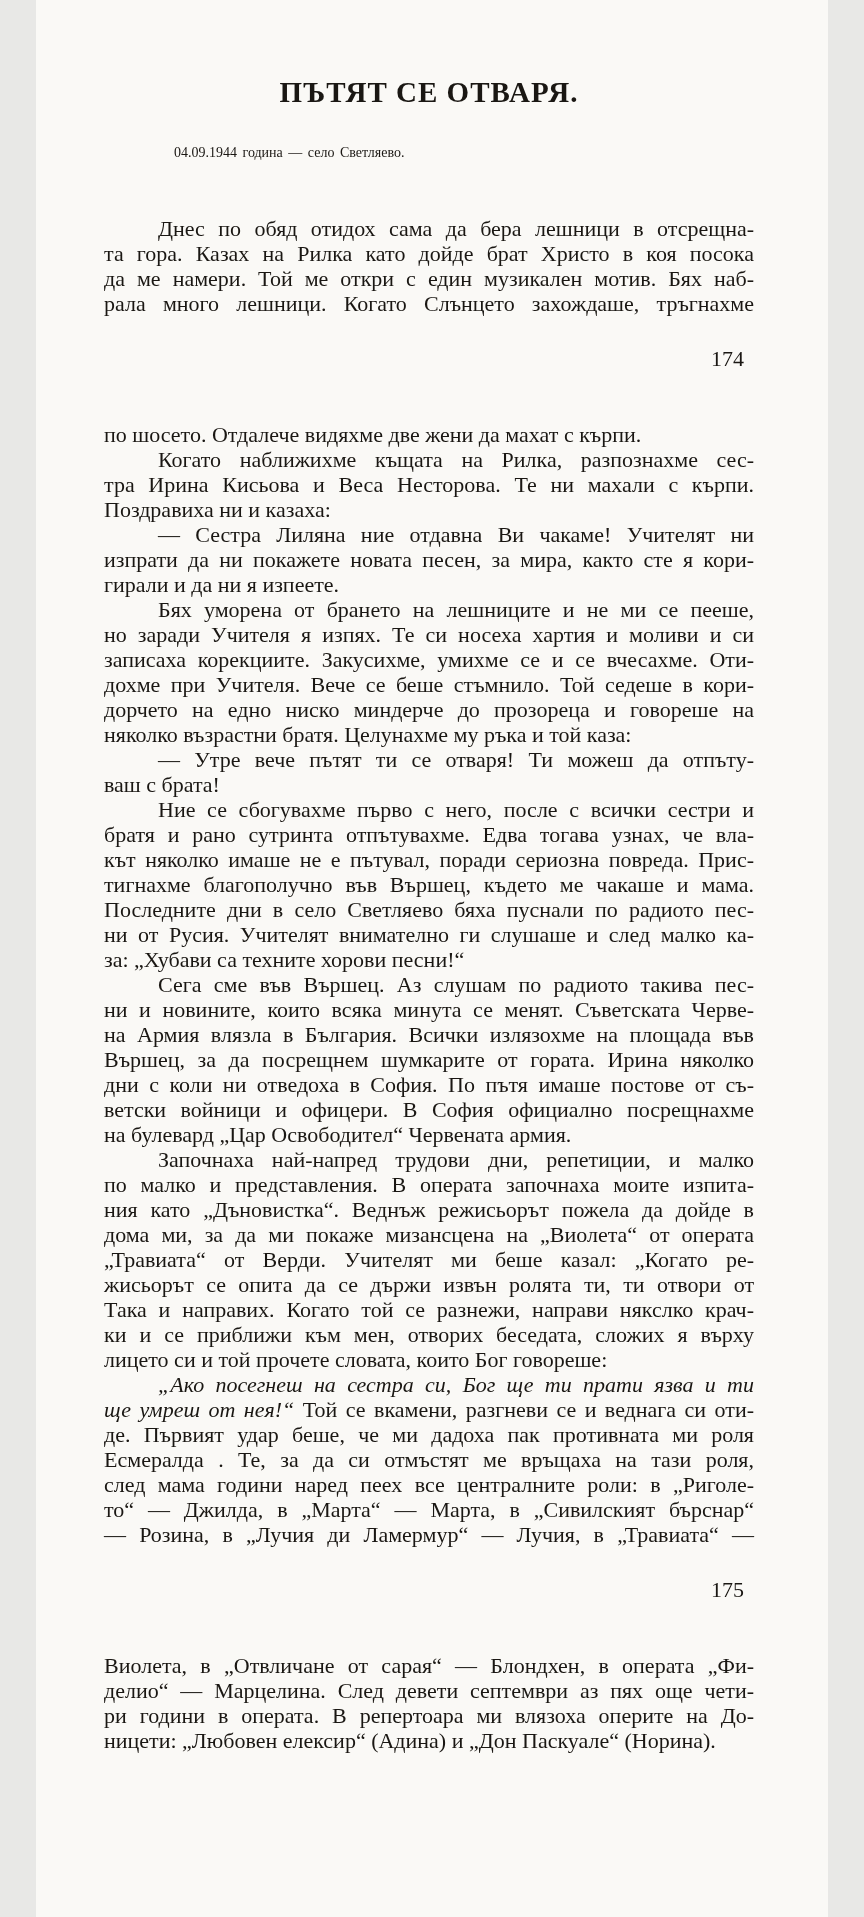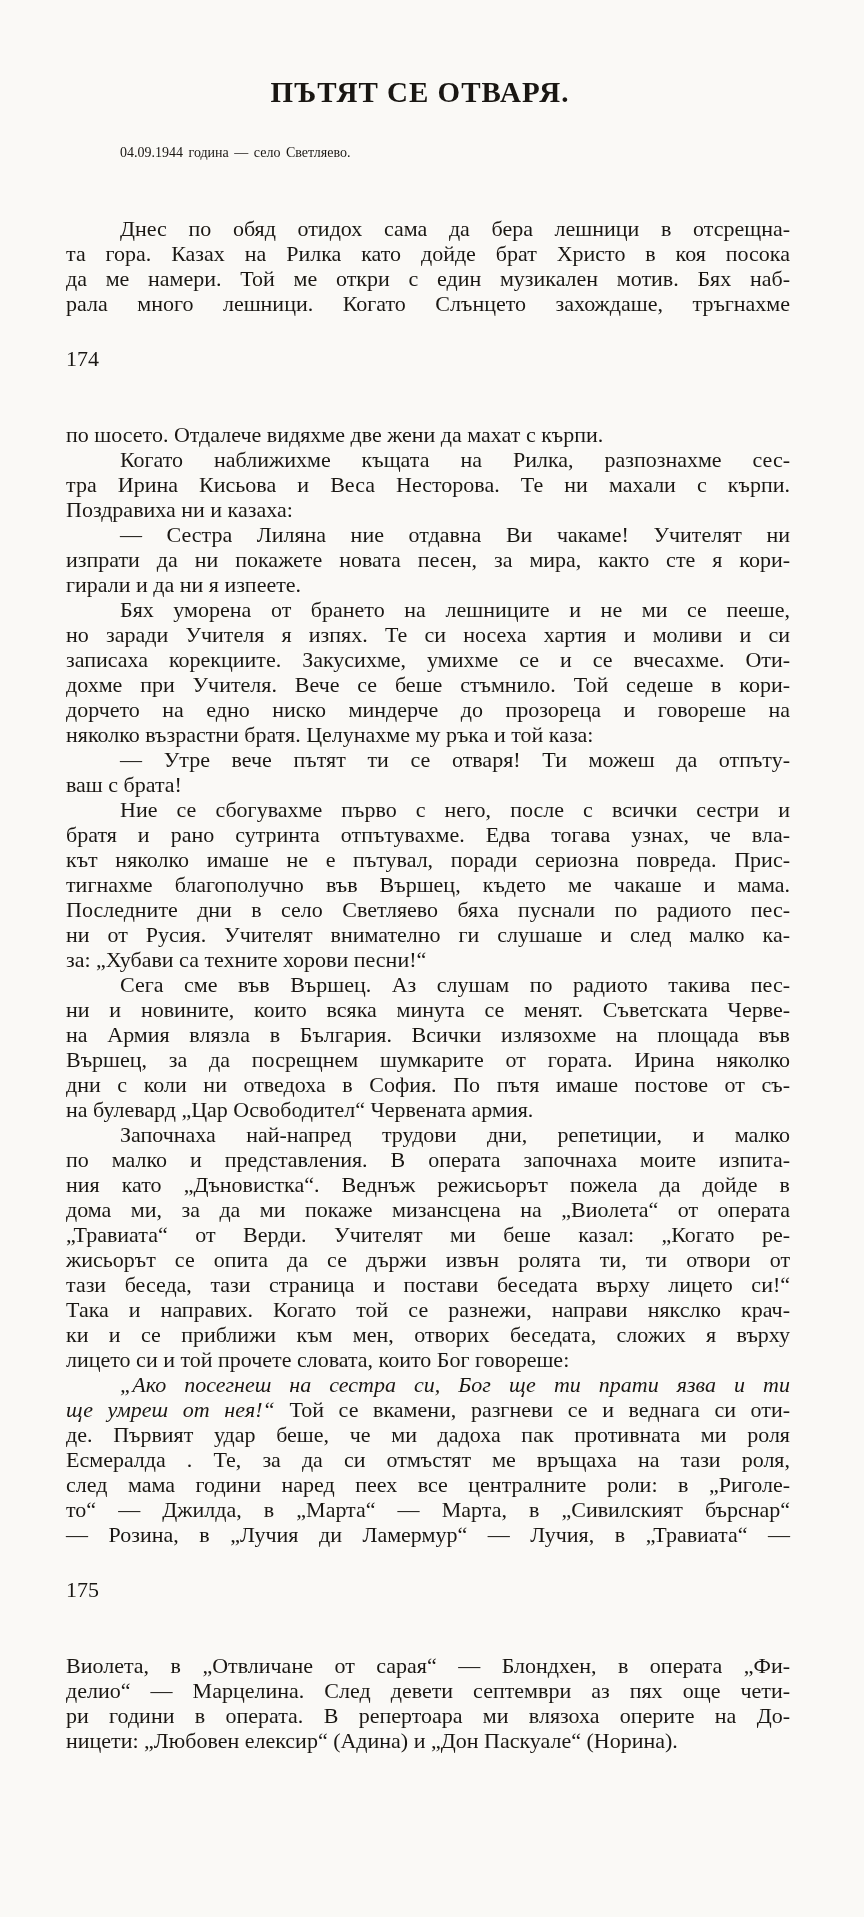--- a/index.html
+++ b/index.html
@@ -2,58 +2,58 @@
 <html lang="bg"><head>
 <meta charset="utf-8">
 <style>
   html, body { margin: 0; padding: 0; }
   body {
     background: #e8e8e6;
     font-family: "Liberation Serif", "DejaVu Serif", serif;
   }
   .page {
     position: relative;
-    width: 864px;
+    width: 792px;
     height: 1917px;
     margin: 0 auto;
     background: var(--paper, #faf9f6);
     color: var(--ink, #1a1713);
     box-sizing: border-box;
-    padding: 76px 74px 0 50px;
+    padding: 76px 74px 0 68px;
     overflow: hidden;
   }
   .title {
     text-align: center;
     font-weight: bold;
     font-size: 29px;
     letter-spacing: 1px;
     line-height: 32px;
   }
   .dateline {
     margin-top: 32px;
     padding-left: 70px;
     font-size: 14px;
     line-height: 26px;
     word-spacing: 2px;
   }
-  .blocks { margin-top: 50px; margin-left: 16px; }
+  .blocks { margin-top: 50px; }
   .para { margin: 0; }
   .ln {
     font-size: 22px;
     line-height: 25px;
     text-align: justify;
     text-align-last: justify;
     white-space: normal;
   }
   .ln.end { text-align-last: left; }
   .ln.ind { padding-left: 54px; }
   .it { font-style: italic; }
   .pagenum {
     width: 640px;
-    text-align: left;
+    text-align: right;
     font-size: 22px;
     line-height: 26px;
     margin: 30px 0 50px 0;
   }
 </style>
 </head>
 <body>
 
 <div class="page" style="--paper: #faf9f6; --ink: #1a1713;">
   <div class="title">ПЪТЯТ СЕ ОТВАРЯ.</div>
@@ -99,30 +99,30 @@
         <div class="ln">Последните дни в село Светляево бяха пуснали по радиото пес-</div>
         <div class="ln">ни от Русия. Учителят внимателно ги слушаше и след малко ка-</div>
         <div class="ln end">за: „Хубави са техните хорови песни!“</div>
       </div>
       <div class="para">
         <div class="ln ind">Сега сме във Вършец. Аз слушам по радиото такива пес-</div>
         <div class="ln">ни и новините, които всяка минута се менят. Съветската Черве-</div>
         <div class="ln">на Армия влязла в България. Всички излязохме на площада във</div>
         <div class="ln">Вършец, за да посрещнем шумкарите от гората. Ирина няколко</div>
         <div class="ln">дни с коли ни отведоха в София. По пътя имаше постове от съ-</div>
+        <div class="ln">ветски войници и офицери. В София официално посрещнахме</div>
         <div class="ln end">на булевард „Цар Освободител“ Червената армия.</div>
       </div>
       <div class="para">
         <div class="ln ind">Започнаха най-напред трудови дни, репетиции, и малко</div>
         <div class="ln">по малко и представления. В операта започнаха моите изпита-</div>
         <div class="ln">ния като „Дъновистка“. Веднъж режисьорът пожела да дойде в</div>
         <div class="ln">дома ми, за да ми покаже мизансцена на „Виолета“ от операта</div>
         <div class="ln">„Травиата“ от Верди. Учителят ми беше казал: „Когато ре-</div>
         <div class="ln">жисьорът се опита да се държи извън ролята ти, ти отвори от</div>
-        <div class="ln">тази беседа, тази страница и постави беседата върху лицето си!“</div>
         <div class="ln">Така и направих. Когато той се разнежи, направи някслко крач-</div>
         <div class="ln">ки и се приближи към мен, отворих беседата, сложих я върху</div>
         <div class="ln end">лицето си и той прочете словата, които Бог говореше:</div>
       </div>
       <div class="para">
         <div class="ln ind"><span class="it">„Ако посегнеш на сестра си, Бог ще ти прати язва и ти</span></div>
         <div class="ln"><span class="it">ще умреш от нея!“</span><span> Той се вкамени, разгневи се и веднага си оти-</span></div>
         <div class="ln">де. Първият удар беше, че ми дадоха пак противната ми роля</div>
         <div class="ln">Есмералда . Те, за да си отмъстят ме връщаха на тази роля,</div>
         <div class="ln">след мама години наред пеех все централните роли: в „Риголе-</div>

